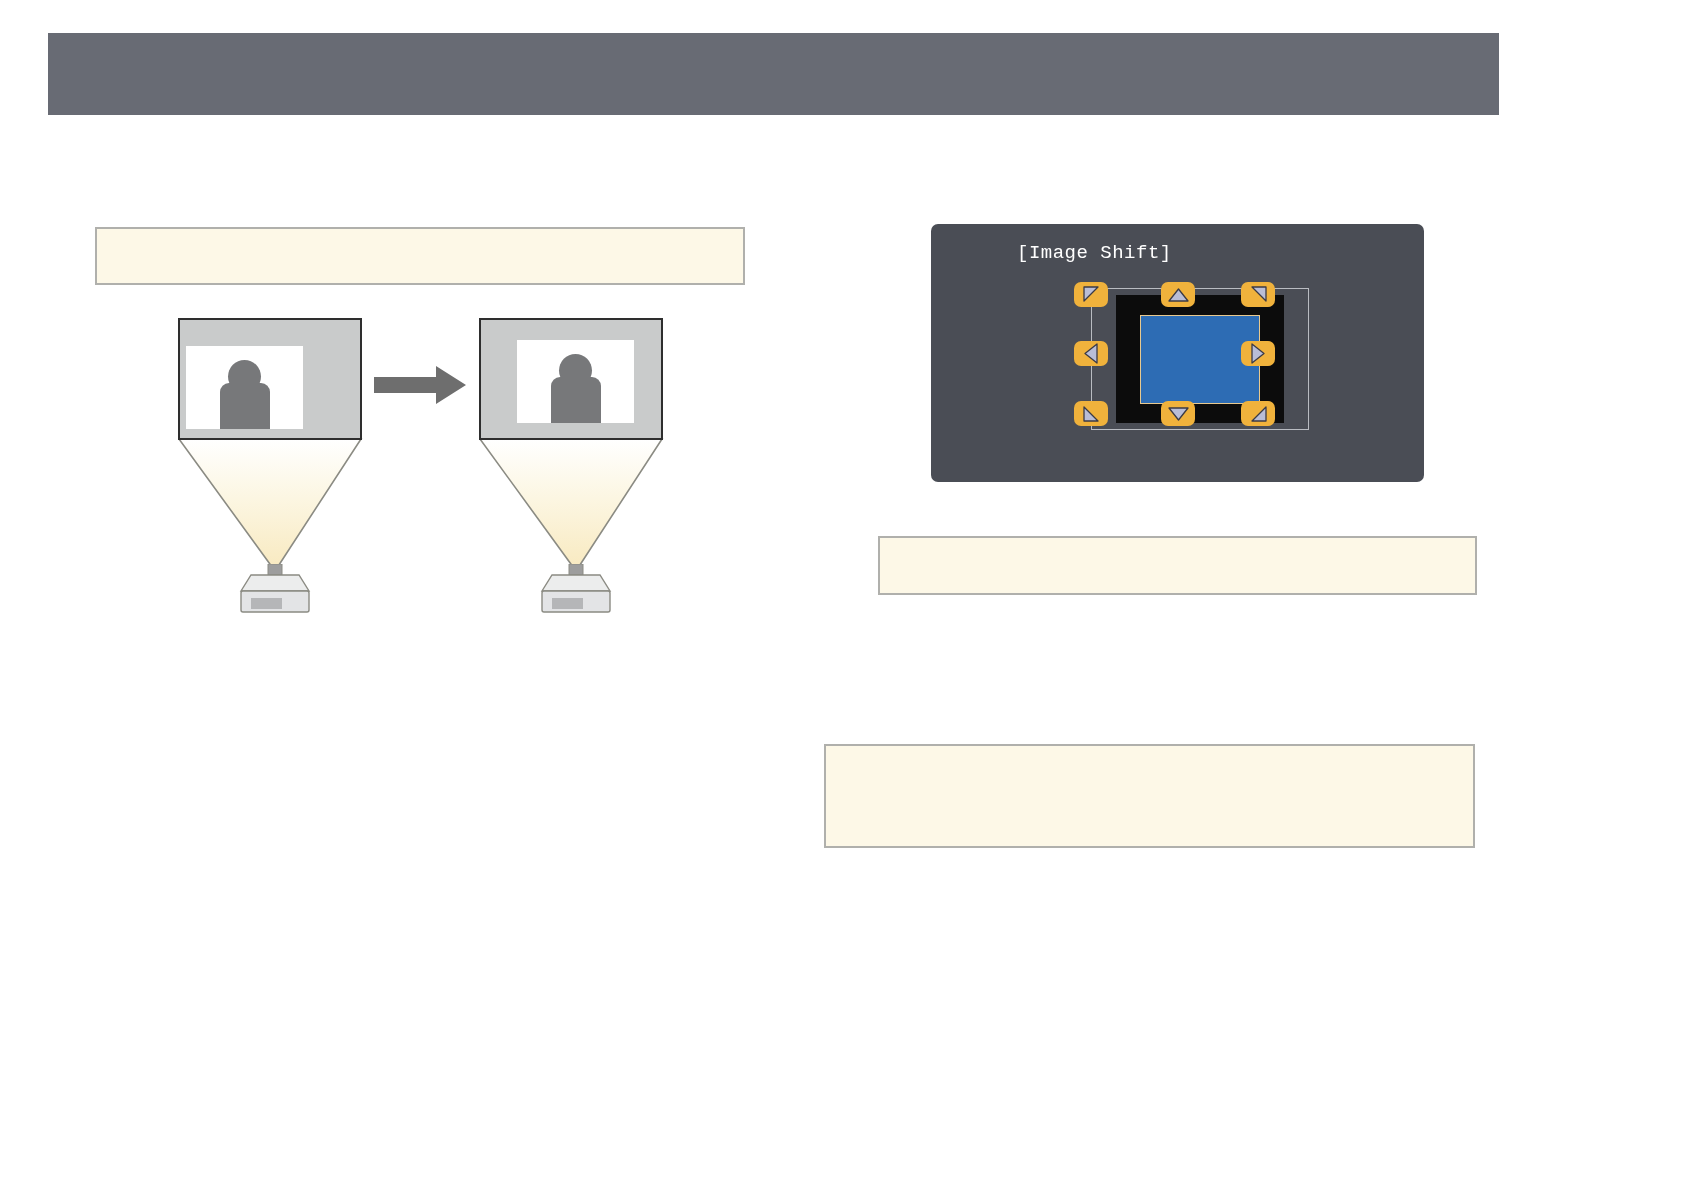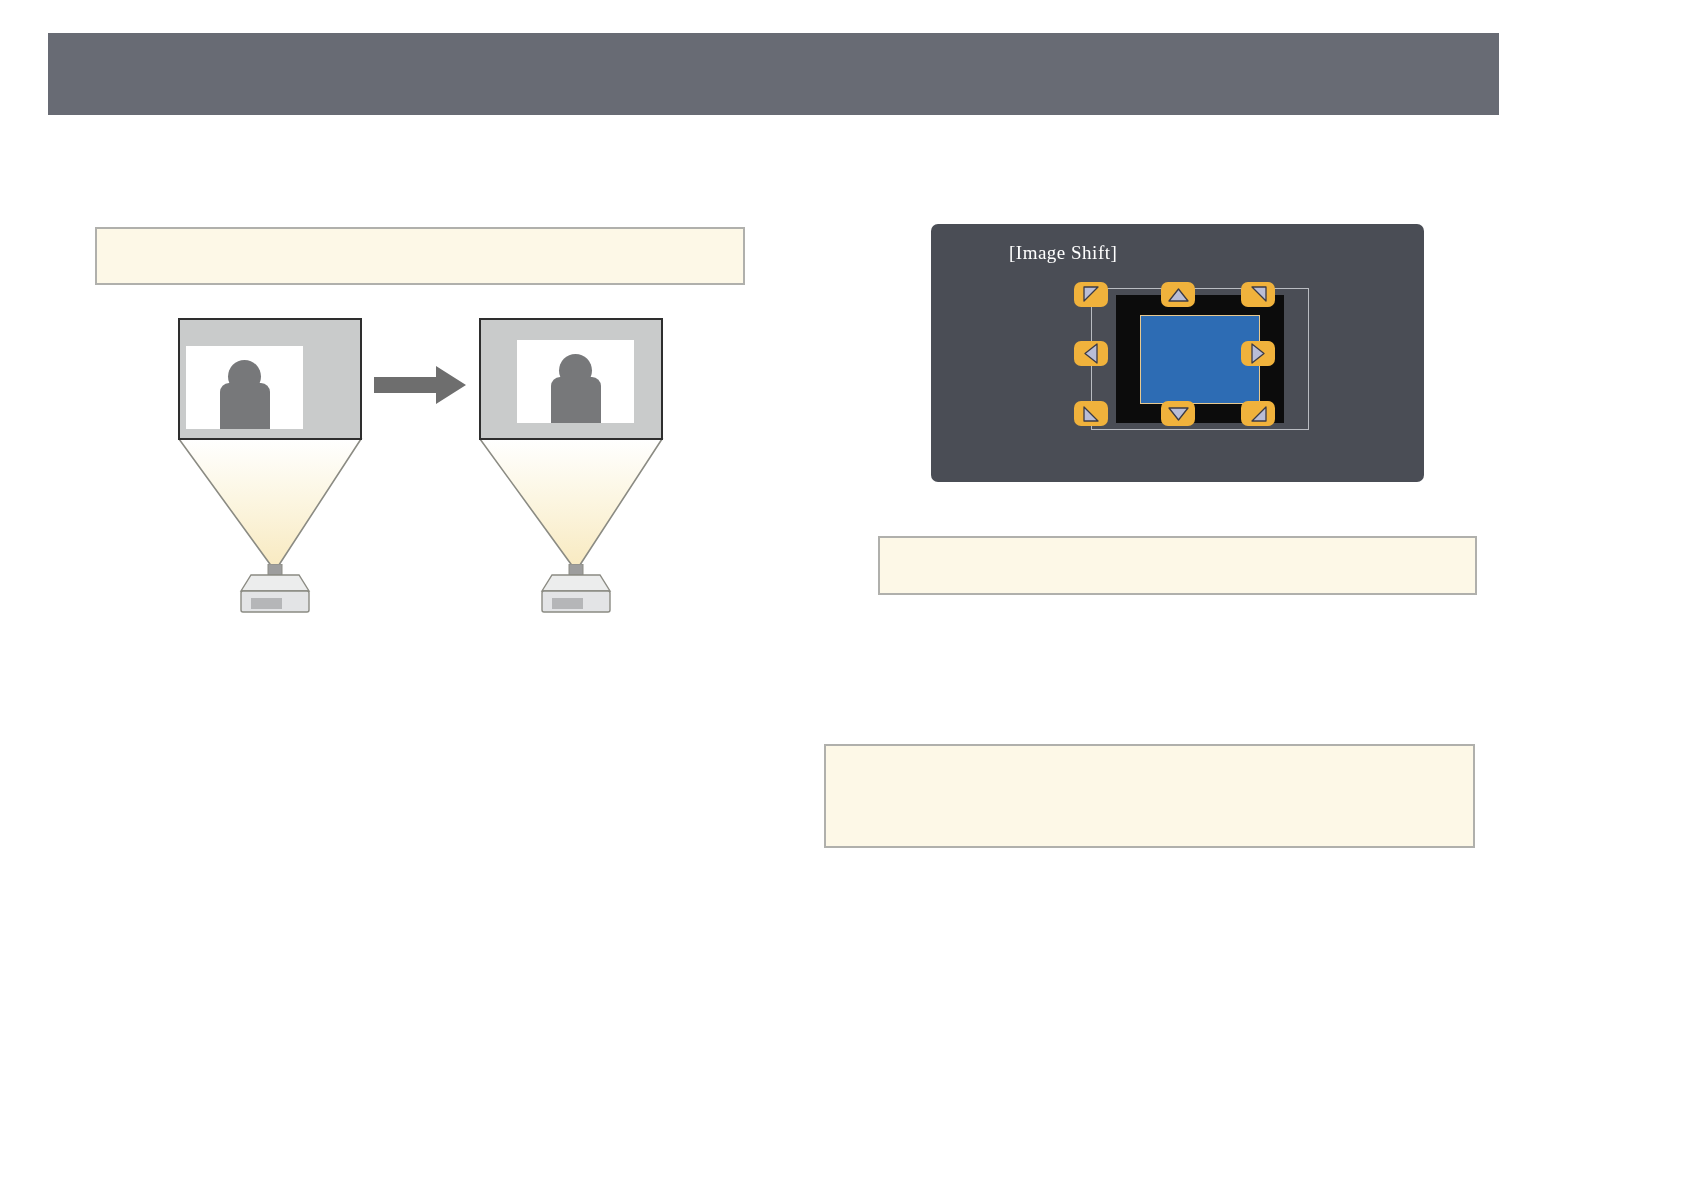--- a/index.html
+++ b/index.html
@@ -115,24 +115,24 @@
     position: absolute;
     left: 931px;
     top: 224px;
     width: 493px;
     height: 258px;
     background: #4a4d55;
     border-radius: 7px;
   }
   .osd-title {
     position: absolute;
-    left: 78px;
+    left: 86px;
     top: 18px;
     color: #ffffff;
-    font-family: Liberation Serif, serif;
+    font-family: Liberation Mono, monospace;
     font-size: 19px;
     letter-spacing: 0.5px;
     white-space: nowrap;
   }
   
   .osd-frame {
     position: absolute;
     left: 185px;
     top: 71px;
     width: 168px;

